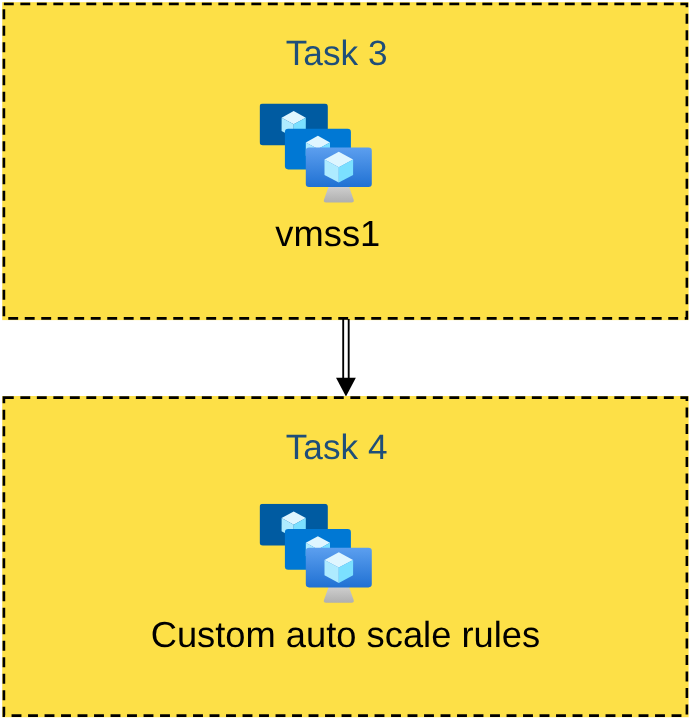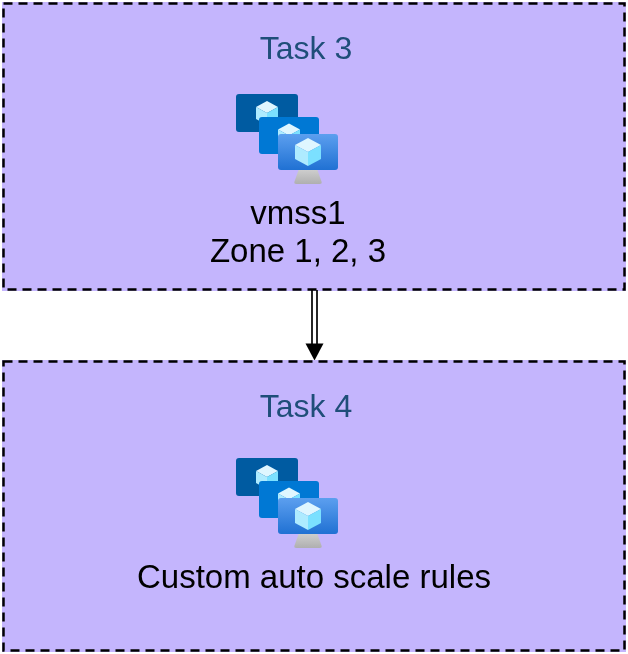--- a/index.html
+++ b/index.html
@@ -12,21 +12,21 @@
     width: 628px;
     height: 654px;
     background: #FFFFFF;
     font-family: "Liberation Sans", sans-serif;
     overflow: hidden;
   }
   .task-box {
     position: absolute;
     left: 2px;
     width: 624px;
-    background: #c4b5fd;
+    background: #fde047;
     box-sizing: border-box;
     display: flex;
     flex-direction: column;
     align-items: center;
   }
   .box-top    { top: 2px;   height: 289px; }
   .box-bottom { top: 360px; height: 292px; align-items: center; }
   .border-svg {
     position: absolute;
     left: 0; top: 0;
@@ -112,21 +112,20 @@
   <section class="task-box box-top">
     <svg class="border-svg" viewBox="0 0 624 289" preserveAspectRatio="none">
       <rect x="1.5" y="1.5" width="621" height="286" fill="none" stroke="#000000" stroke-width="2.5" stroke-dasharray="9 6"></rect>
     </svg>
     <h2 class="task-title">Task 3</h2>
     <svg class="vmss-icon" viewBox="0 0 104 92">
       <use href="#vmss-shape"></use>
     </svg>
     <div class="labels">
       <div class="label-line">vmss1</div>
-      <div class="label-line">Zone 1, 2, 3</div>
     </div>
   </section>
 
   <svg class="connector" viewBox="0 0 26 71">
     <line x1="10" y1="0" x2="10" y2="56" stroke="#000000" stroke-width="1.7"></line>
     <line x1="15" y1="0" x2="15" y2="56" stroke="#000000" stroke-width="1.7"></line>
     <path d="M12.5 70.5 L3.5 53.5 L21.5 53.5 Z" fill="#000000"></path>
   </svg>
 
   <section class="task-box box-bottom">

